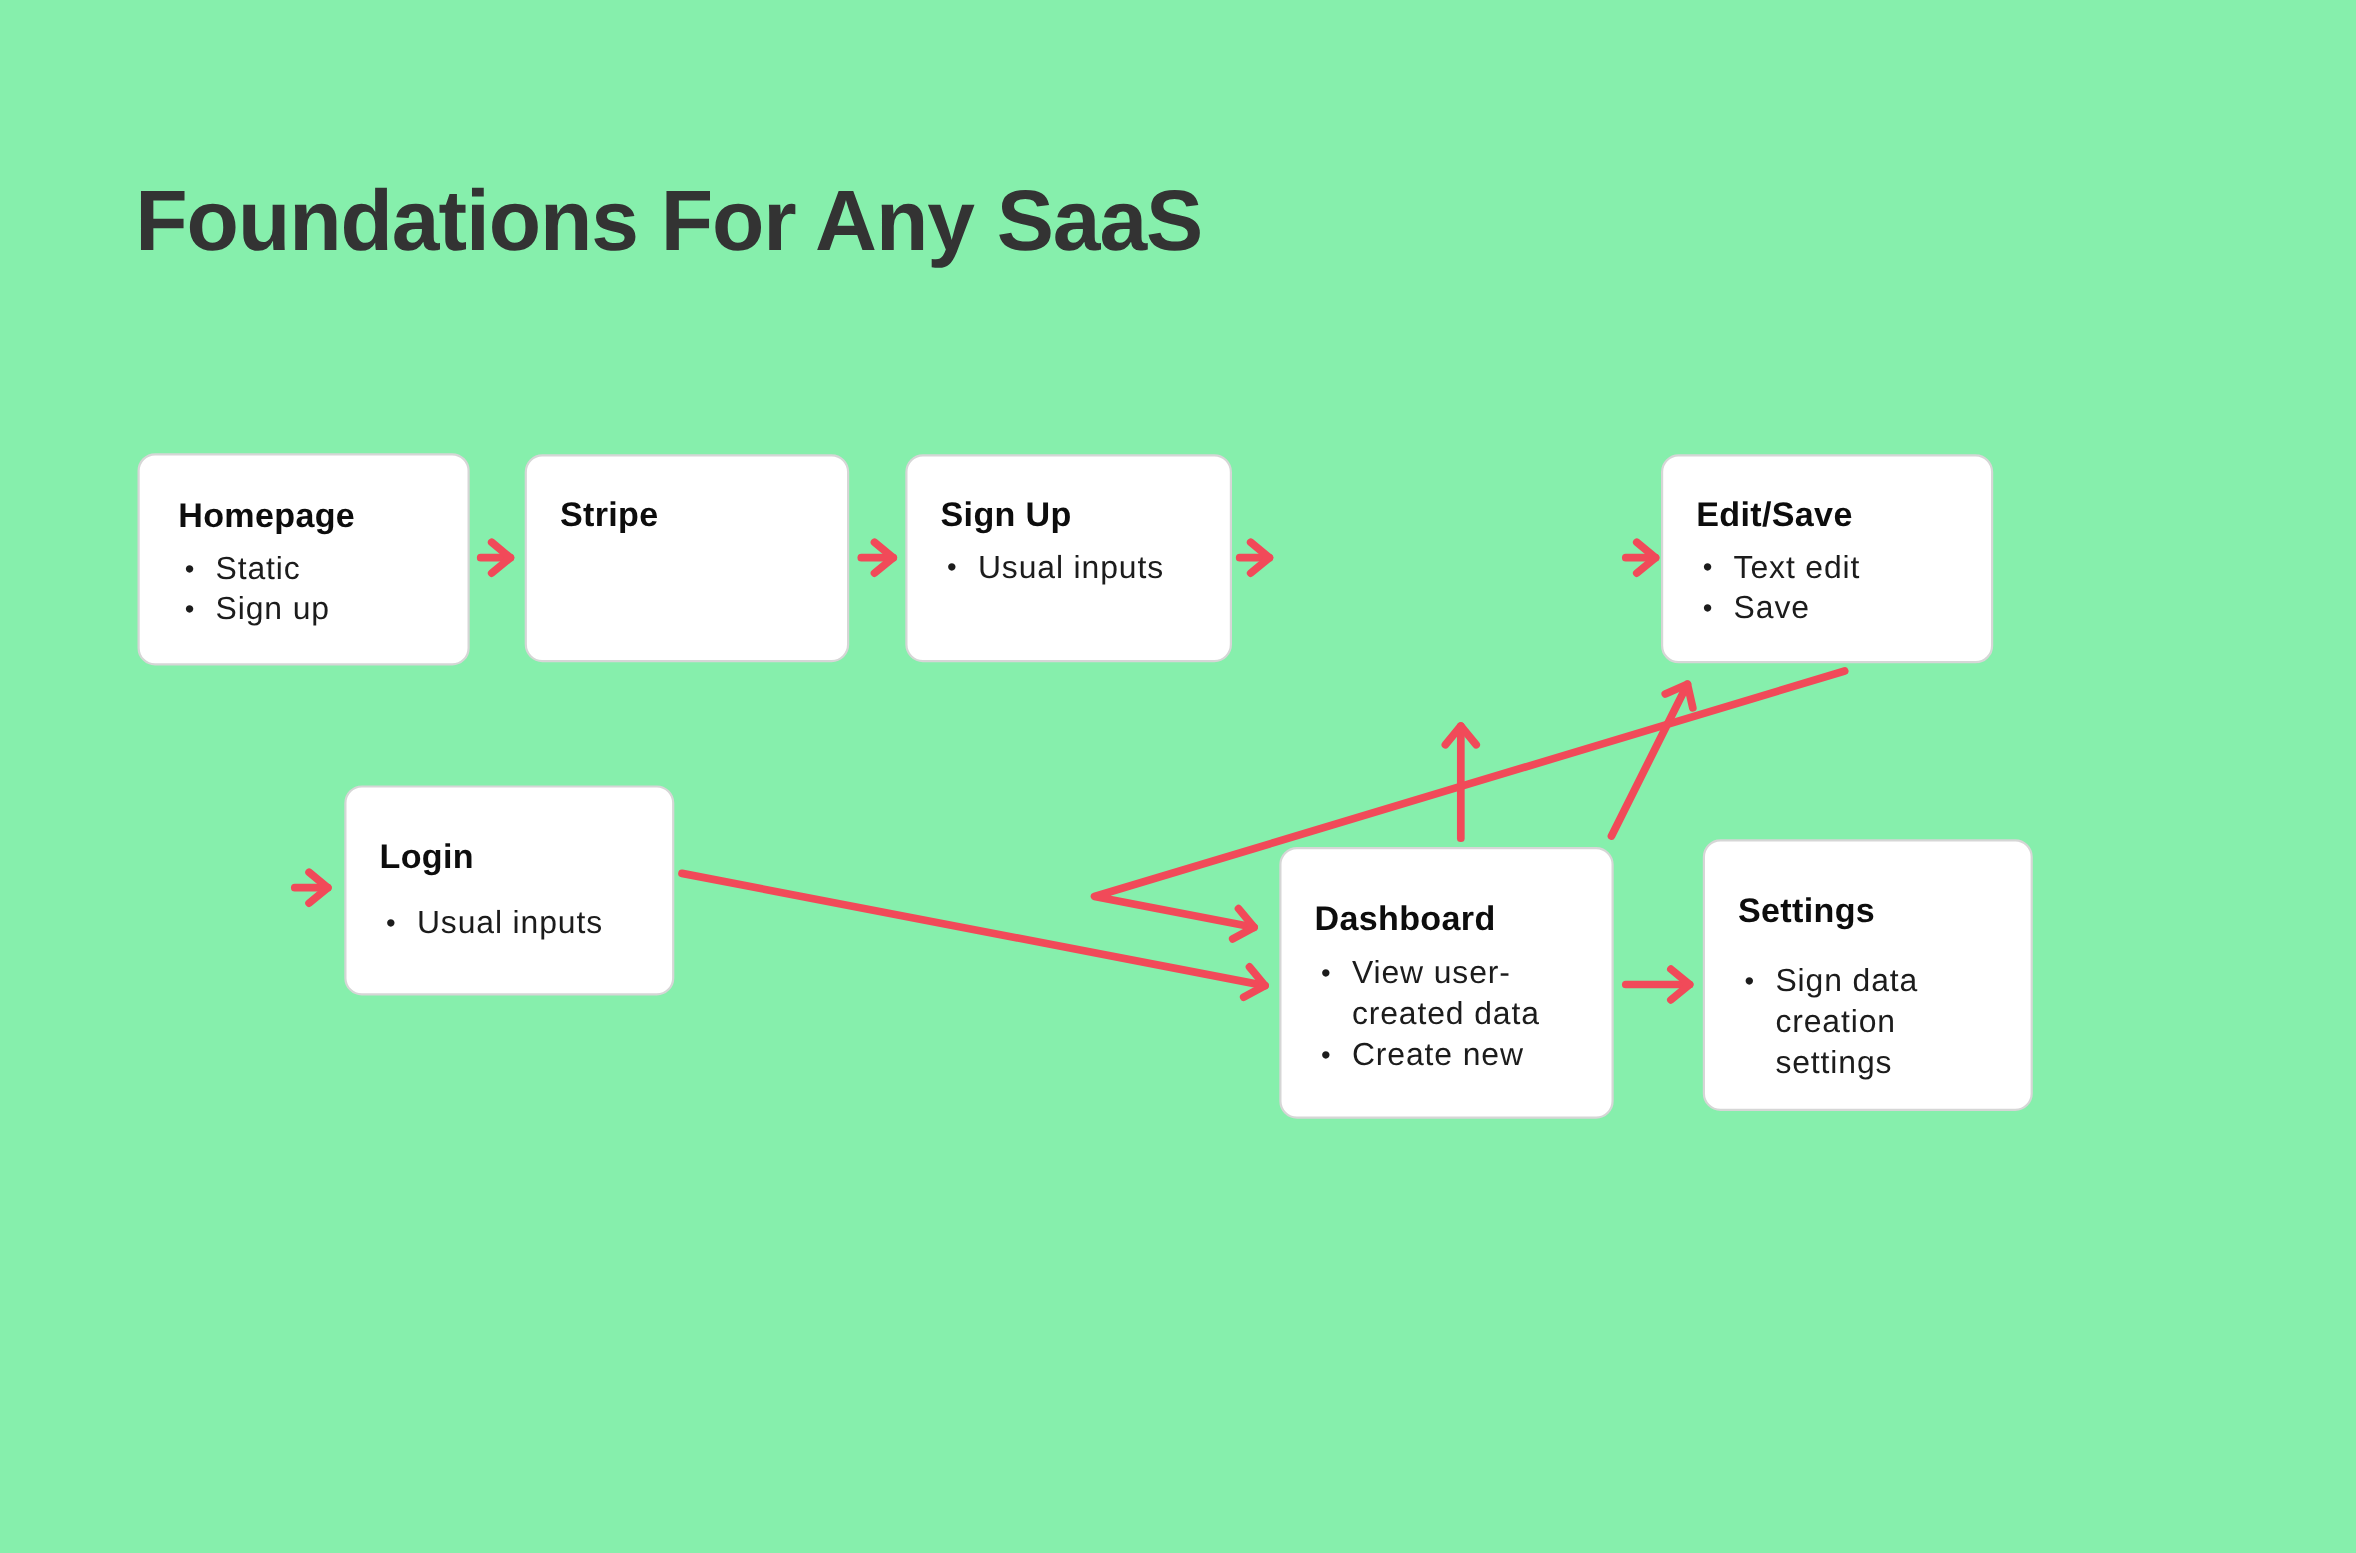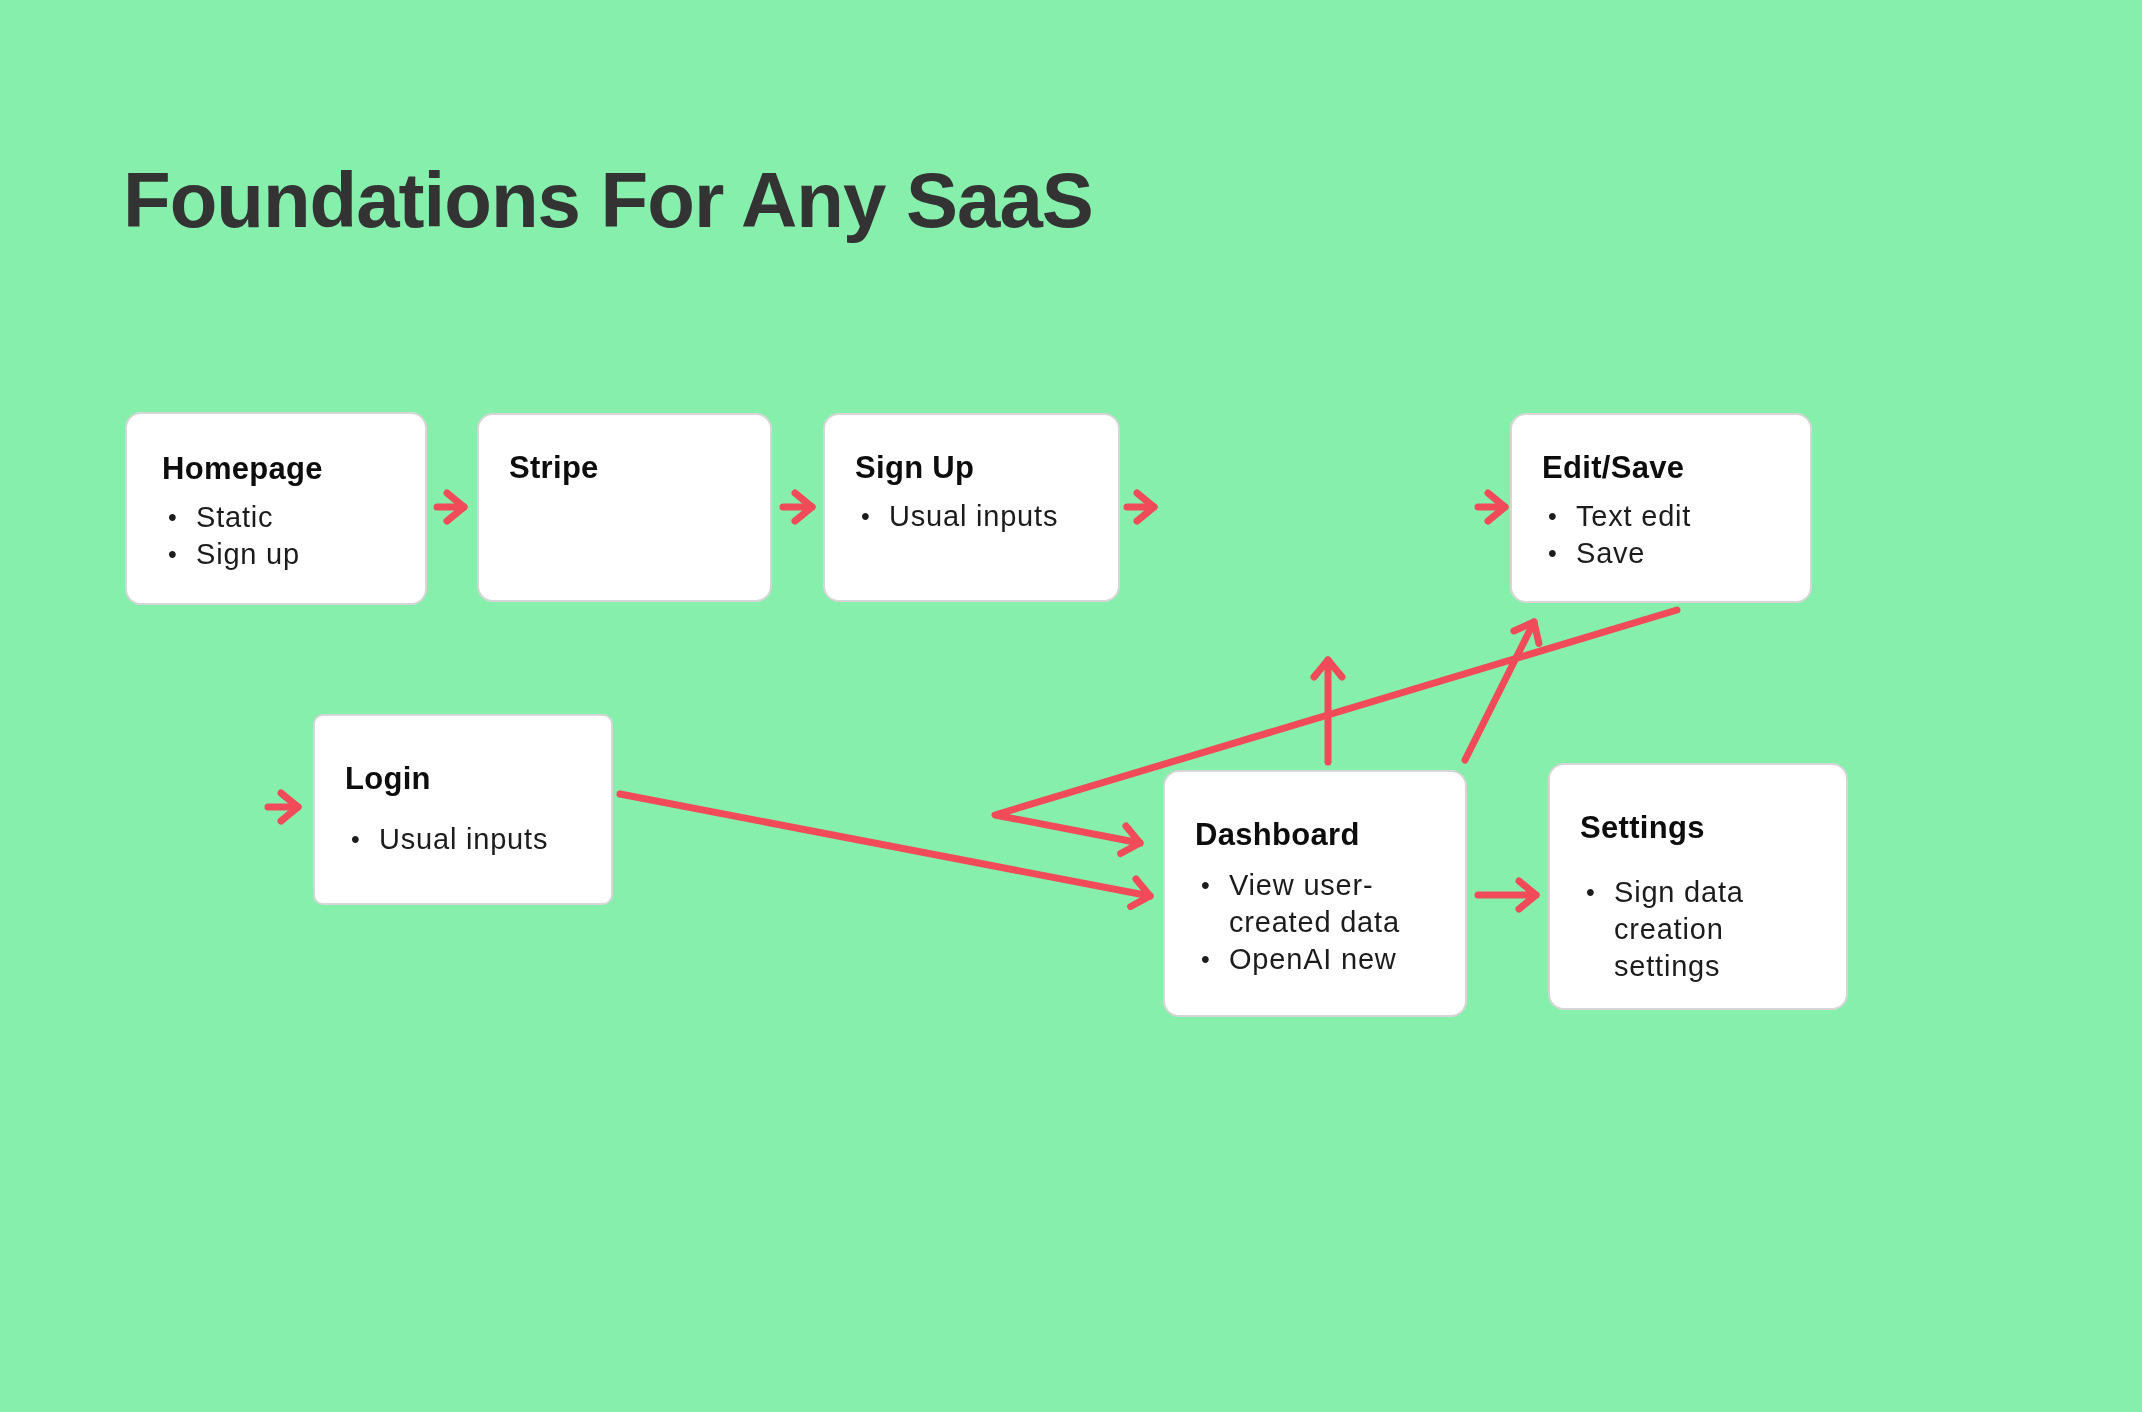--- a/index.html
+++ b/index.html
@@ -26,21 +26,21 @@
   .node li::before{
     content:"\2022";position:absolute;left:6px;top:0;font-size:25px;color:#1c1c1c;
   }
 
   
   #n-homepage  {left:125px; top:412px; width:302px; height:193px; padding:36px 24px 0 35px;}
   #n-stripe    {left:477px; top:413px; width:295px; height:189px; padding:34px 24px 0 30px;}
   #n-signup    {left:823px; top:413px; width:297px; height:189px; padding:34px 24px 0 30px;}
   #n-createdata{left:1177px;top:412px; width:290px; height:236px; padding:34px 24px 0 30px;}
   #n-editsave  {left:1510px;top:413px; width:302px; height:190px; padding:34px 24px 0 30px;}
-  #n-login     {left:313px; top:714px; width:300px; height:191px; padding:44px 24px 0 30px;border-radius:10px;}
+  #n-login     {left:313px; top:714px; width:300px; height:191px; padding:44px 24px 0 30px;}
   #n-dashboard {left:1163px;top:770px; width:304px; height:247px; padding:44px 24px 0 30px;}
   #n-settings  {left:1548px;top:763px; width:300px; height:247px; padding:44px 8px 0 30px;}
 
   #n-login h2{margin-bottom:24px;}
   #n-dashboard h2{margin-bottom:14px;}
   #n-settings h2{margin-bottom:28px;}
 
   .arrows{position:absolute;left:0;top:0;width:2142px;height:1412px;pointer-events:none;}
   .arrow{stroke:var(--accent,#f14a59);stroke-width:7;fill:none;stroke-linecap:round;stroke-linejoin:round;}
 </style>
@@ -101,21 +101,21 @@
     <h2>Login</h2>
     <ul>
       <li>Usual inputs</li>
     </ul>
   </div>
 
   <div class="node" id="n-dashboard">
     <h2>Dashboard</h2>
     <ul>
       <li>View user-created data</li>
-      <li>OpenAI new</li>
+      <li>Create new</li>
     </ul>
   </div>
 
   <div class="node" id="n-settings">
     <h2>Settings</h2>
     <ul>
       <li>Sign data creation settings</li>
     </ul>
   </div>
 

